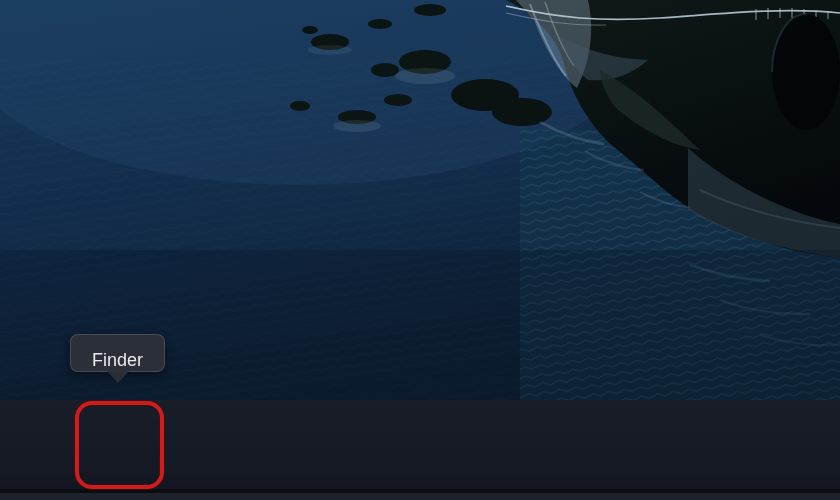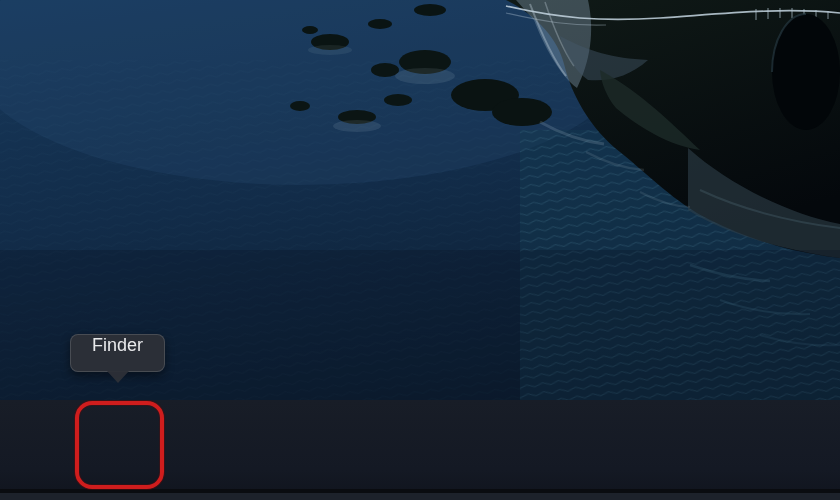--- a/index.html
+++ b/index.html
@@ -25,21 +25,21 @@
     box-shadow:0 0 0 1px rgba(90,10,10,.5), inset 0 0 0 1px rgba(90,10,10,.4);
     pointer-events:none;
   }
 
   
   .tooltip{
     position:absolute;left:70px;top:334px;min-width:95px;height:38px;
     background:rgba(45,48,55,.96);
     border:1px solid rgba(255,255,255,.14);
     border-radius:8px;box-sizing:border-box;
-    display:flex;align-items:flex-start;justify-content:center;
+    display:flex;align-items:flex-end;justify-content:center;
     color:#e9eaec;font-size:18px;
     box-shadow:0 4px 10px rgba(0,0,0,.45);
   }
   .tooltip::after{
     content:"";position:absolute;top:100%;left:50%;margin-left:-11px;
     border-left:11px solid transparent;border-right:11px solid transparent;
     border-top:12px solid rgba(45,48,55,.96);
   }
 </style>
 </head>

